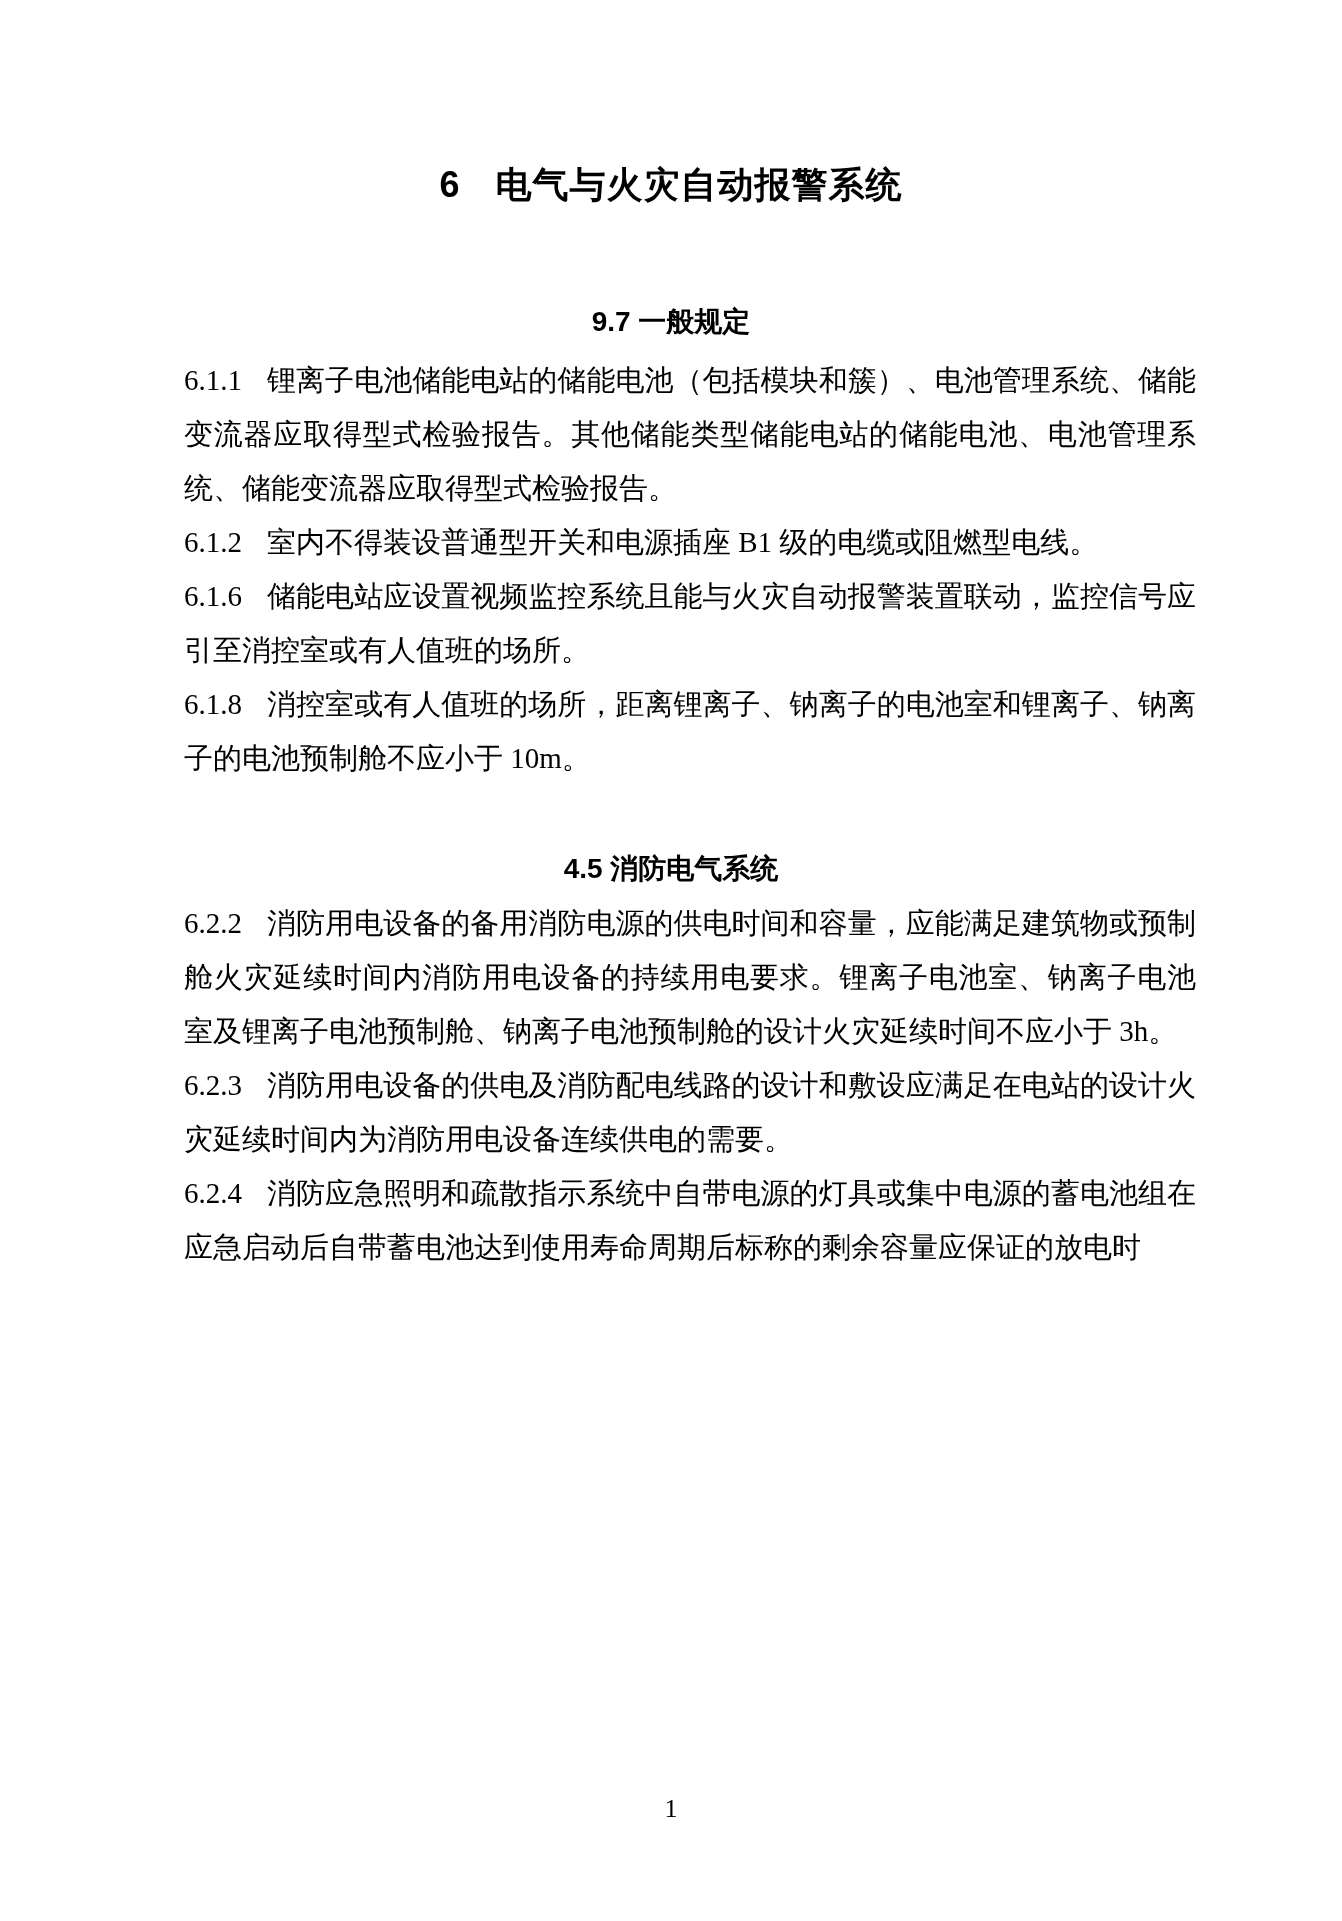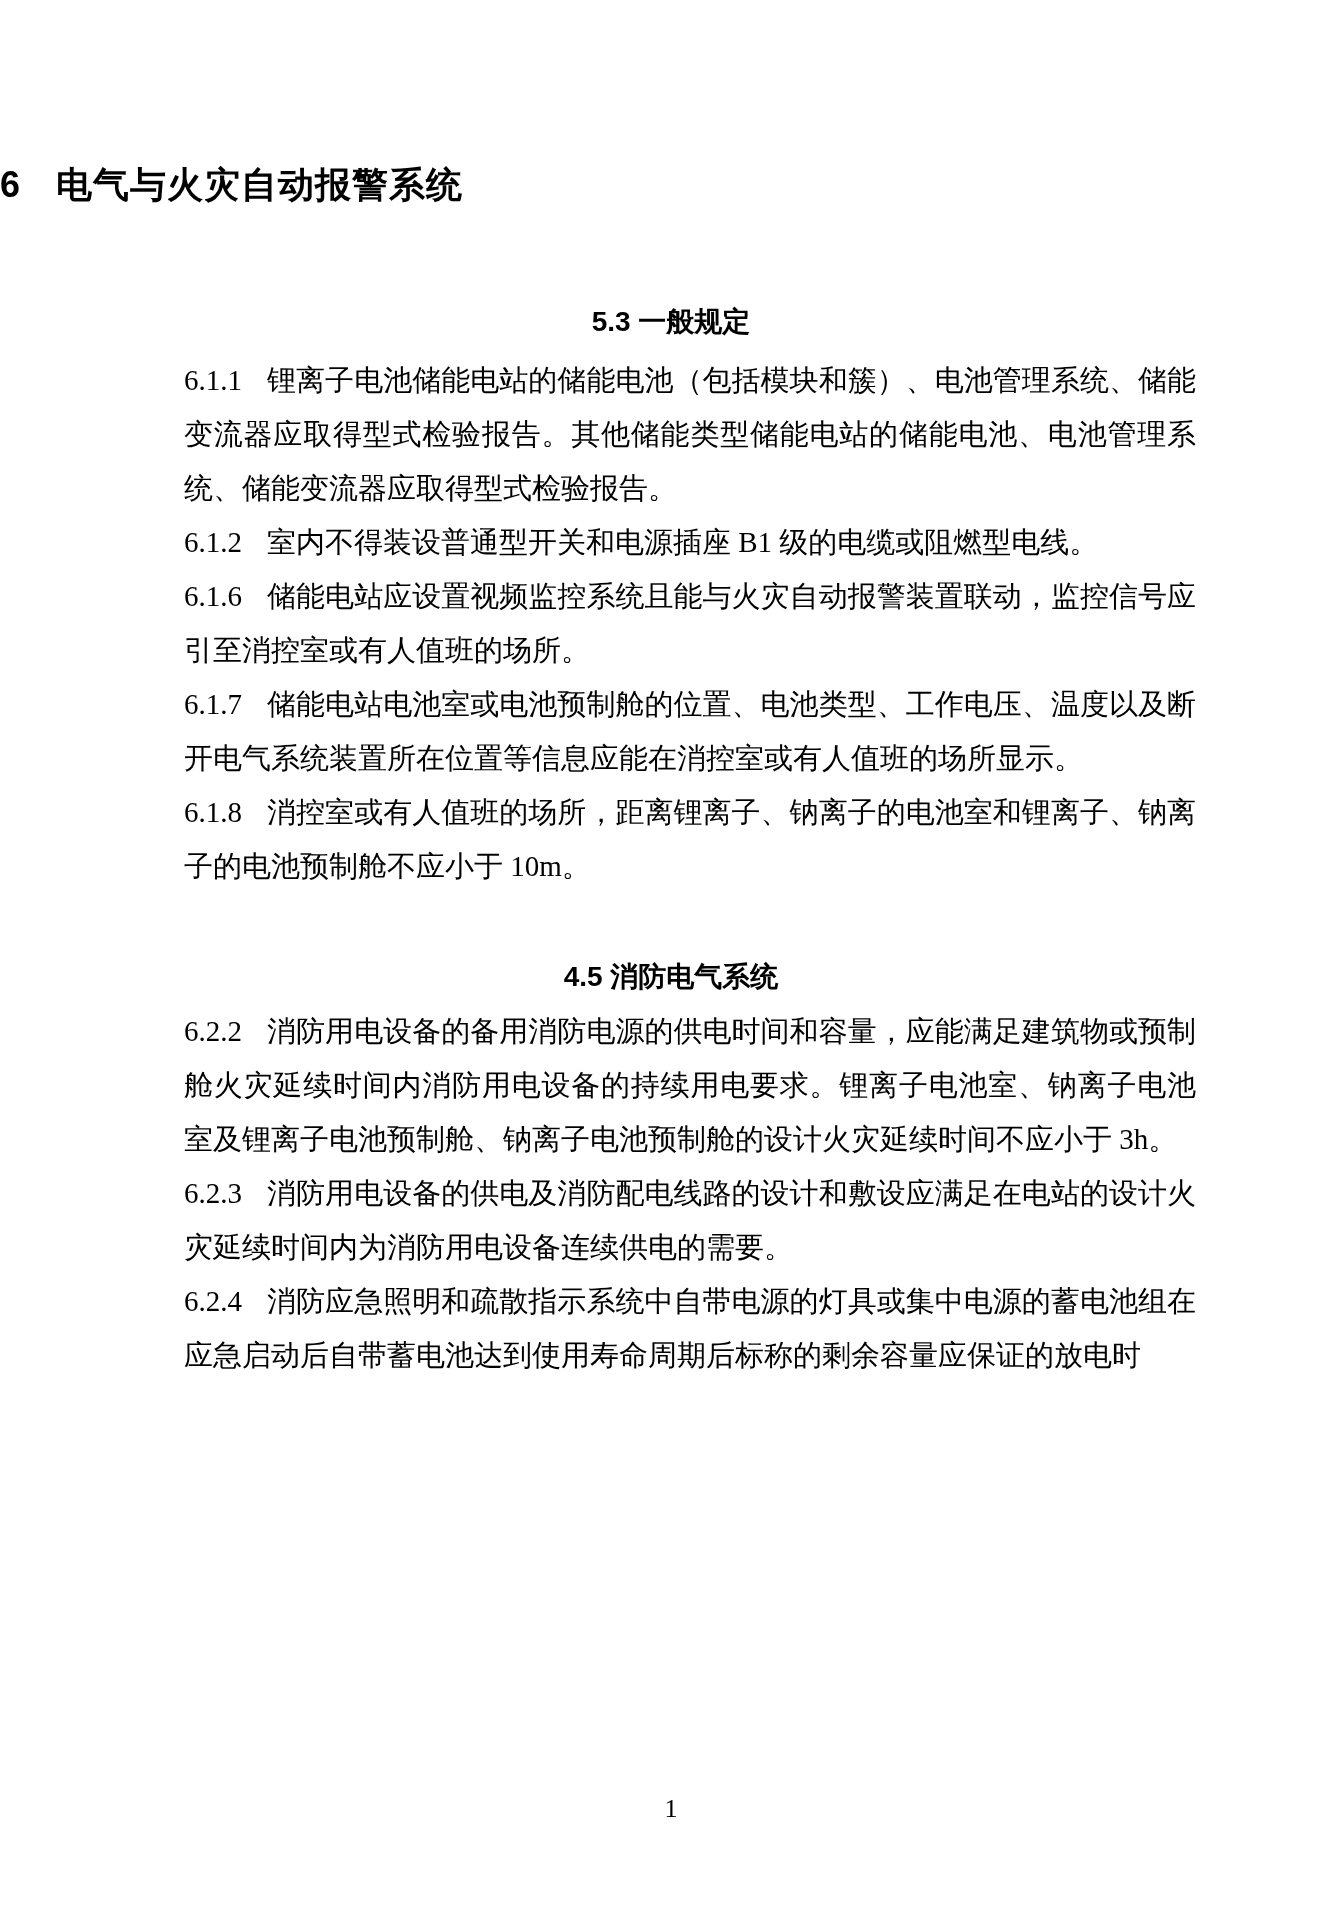--- a/index.html
+++ b/index.html
@@ -9,20 +9,21 @@
     margin:0 auto;
     background:#ffffff;
     color:#000000;
     box-sizing:border-box;
     padding:0 146px 0 184px;
     overflow:hidden;
     font-family:"Liberation Serif","DejaVu Serif",serif;
   }
   .doc-title {
     margin:163px -146px 0 -184px;
+    text-align:center;
     font-family:"Liberation Sans","DejaVu Sans",sans-serif;
     font-weight:bold;
     font-size:36px;
     line-height:44px;
     letter-spacing:1px;
   }
   .doc-title .t-num { margin-right:36px; letter-spacing:0; }
   .sec-heading {
     margin:0 -146px 0 -184px;
     text-align:center;
@@ -51,32 +52,31 @@
   }
 </style>
 </head>
 <body>
 
 <div class="page">
 
   <h1 class="doc-title"><span class="t-num">6</span><span class="t-text">电气与火灾自动报警系统</span></h1>
 
   <section>
-    <h2 class="sec-heading first">5.3 一般规定</h2>
+    <h2 class="sec-heading first">9.7 一般规定</h2>
 
     <p class="clause"><span class="c-num">6.1.1</span><span class="c-text">锂离子电池储能电站的储能电池（包括模块和簇）、电池管理系统、储能变流器应取得型式检验报告。其他储能类型储能电站的储能电池、电池管理系统、储能变流器应取得型式检验报告。</span></p>
 
     <p class="clause"><span class="c-num">6.1.2</span><span class="c-text">室内不得装设普通型开关和电源插座 B1 级的电缆或阻燃型电线。</span></p>
 
 
 
 
     <p class="clause"><span class="c-num">6.1.6</span><span class="c-text">储能电站应设置视频监控系统且能与火灾自动报警装置联动，监控信号应引至消控室或有人值班的场所。</span></p>
 
-    <p class="clause"><span class="c-num">6.1.7</span><span class="c-text">储能电站电池室或电池预制舱的位置、电池类型、工作电压、温度以及断开电气系统装置所在位置等信息应能在消控室或有人值班的场所显示。</span></p>
 
     <p class="clause"><span class="c-num">6.1.8</span><span class="c-text">消控室或有人值班的场所，距离锂离子、钠离子的电池室和锂离子、钠离子的电池预制舱不应小于 10m。</span></p>
   </section>
 
   <section>
     <h2 class="sec-heading second">4.5 消防电气系统</h2>
 
 
     <p class="clause"><span class="c-num">6.2.2</span><span class="c-text">消防用电设备的备用消防电源的供电时间和容量，应能满足建筑物或预制舱火灾延续时间内消防用电设备的持续用电要求。锂离子电池室、钠离子电池室及锂离子电池预制舱、钠离子电池预制舱的设计火灾延续时间不应小于 3h。</span></p>
 

